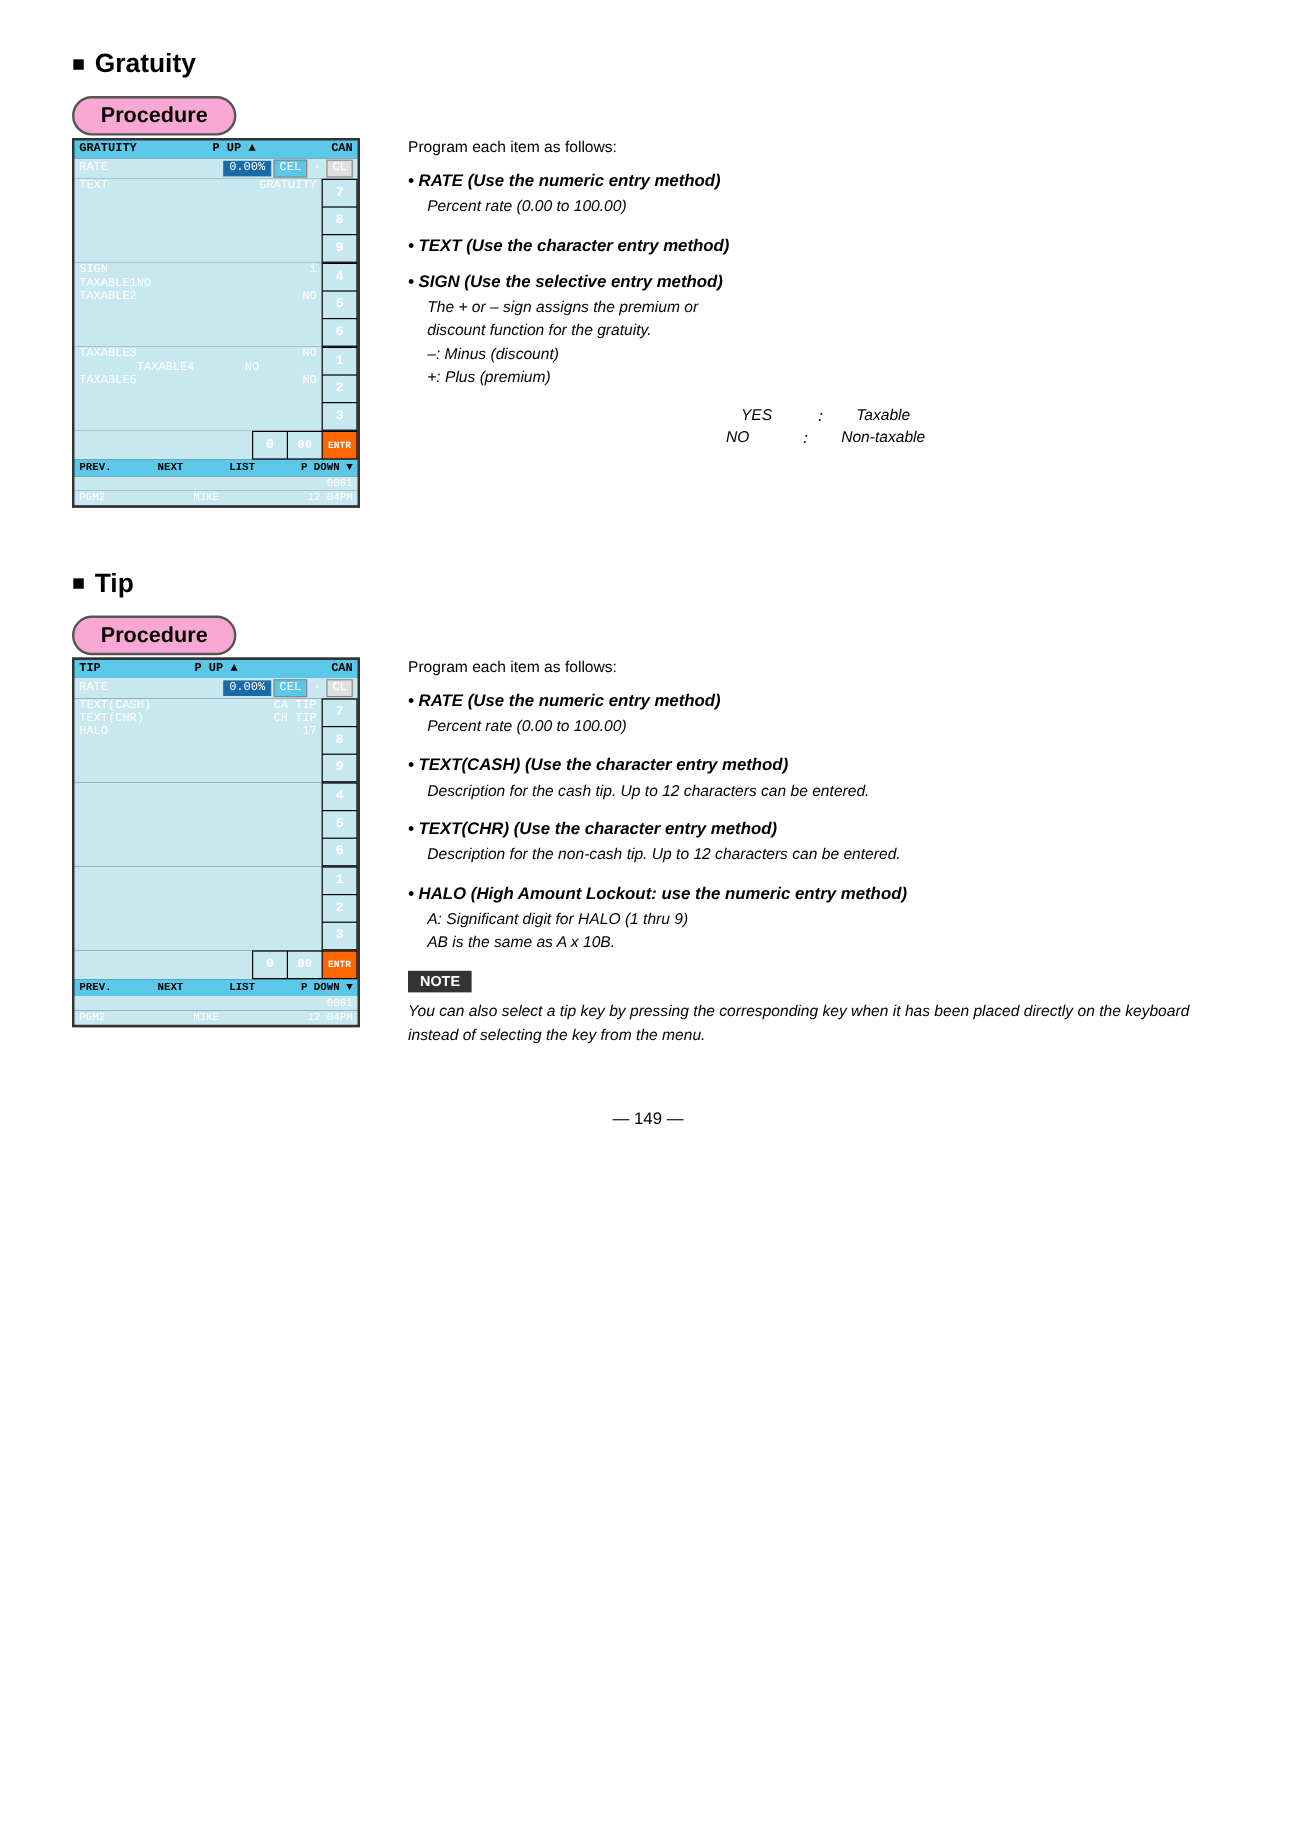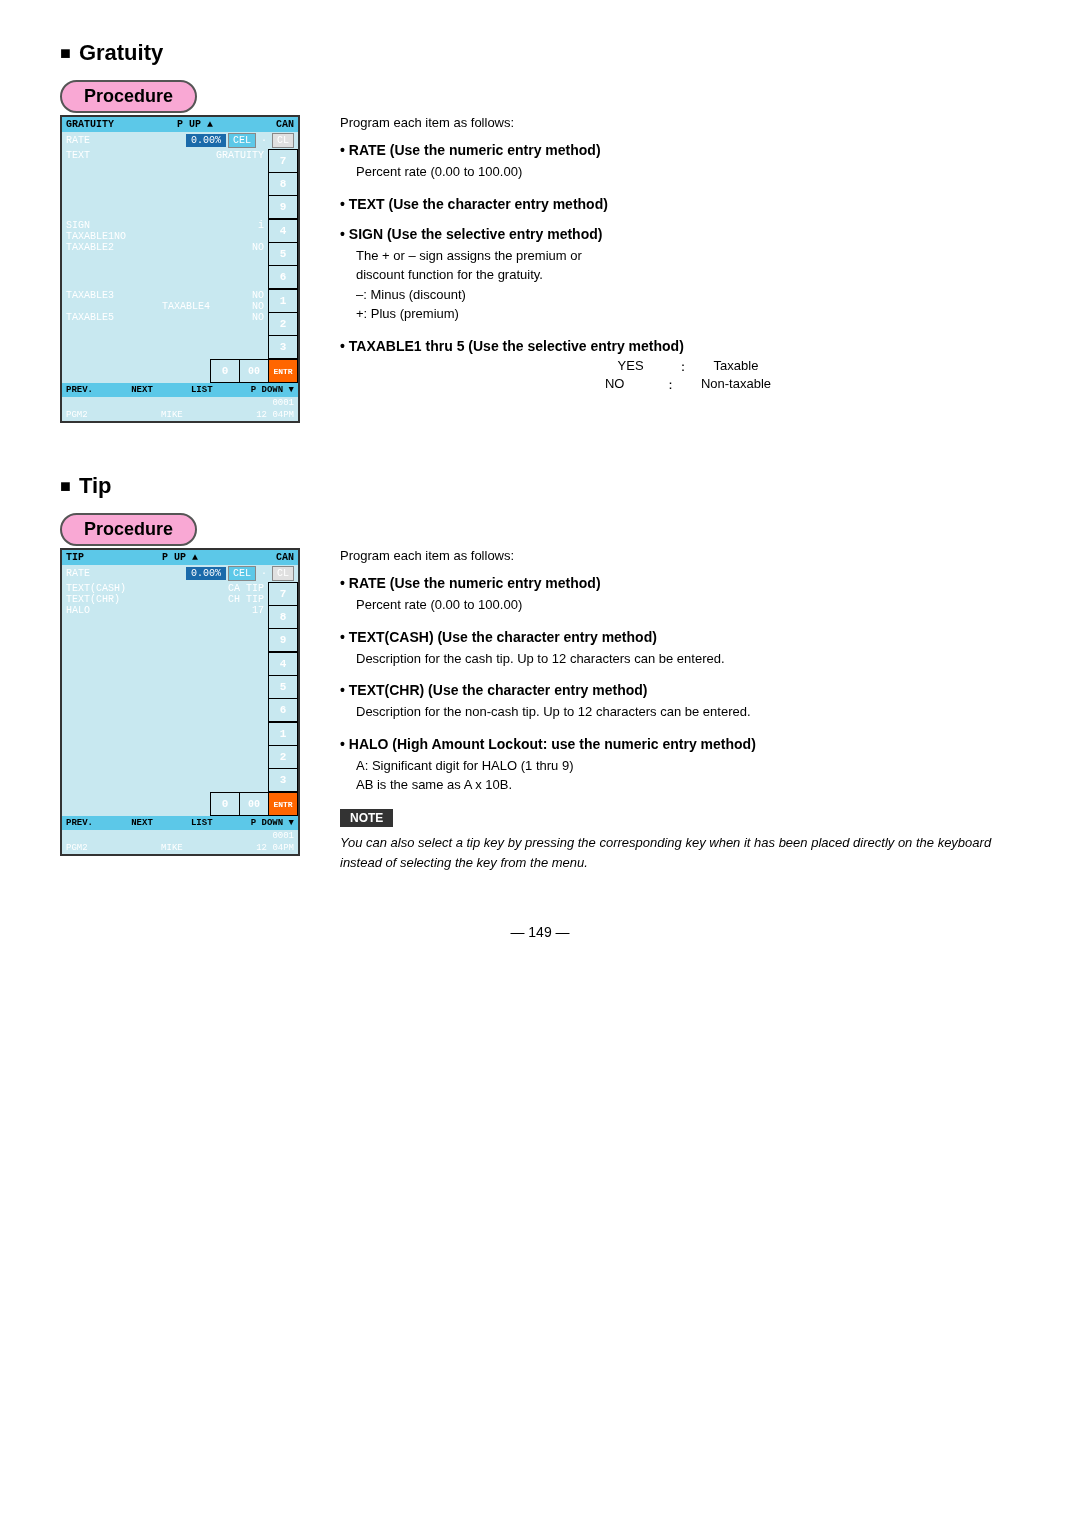--- a/index.html
+++ b/index.html
@@ -66,20 +66,21 @@
       flex: 1;
     }
 
     .program-text {
       font-size: 13px;
       margin-bottom: 12px;
     }
 
     .bullet-item {
       margin-bottom: 14px;
+      font-style: italic;
     }
 
     .bullet-title {
       font-weight: bold;
       font-size: 14px;
       margin-bottom: 4px;
     }
 
     .bullet-title::before {
       content: '• ';
@@ -187,21 +188,21 @@
           <div style="background:#c8e8f0; width:28px; height:22px; display:flex; align-items:center; justify-content:center; font-size:11px; font-weight:bold;">6</div>
         </div>
       </div>
 
       <div style="display:flex; background:#c8e8f0;">
         <div style="flex:1; padding:1px 4px; font-size:10px;">
           <div style="display:flex; justify-content:space-between;">
             <span>TAXABLE3</span>
             <span>NO</span>
           </div>
-          <div style="display:flex; justify-content:flex-end;gap:42px;">
+          <div style="display:flex; justify-content:center;gap:42px;">
             <span>TAXABLE4</span>
             <span>NO</span>
           </div>
           <div style="display:flex; justify-content:space-between;">
             <span>TAXABLE5</span>
             <span>NO</span>
           </div>
         </div>
         <div style="display:grid; grid-template-columns:repeat(1,1fr); gap:1px; background:#000; padding:1px;">
           <div style="background:#c8e8f0; width:28px; height:22px; display:flex; align-items:center; justify-content:center; font-size:11px; font-weight:bold;">1</div>
@@ -250,21 +251,20 @@
         <div class="bullet-title">SIGN (Use the selective entry method)</div>
         <div class="bullet-desc">
           The + or – sign assigns the premium or<br>
           discount function for the gratuity.<br>
           –: Minus (discount)<br>
           +: Plus (premium)
         </div>
       </div>
 
       <div class="bullet-item">
-        <div class="bullet-title">TAXABLE1 thru 5 (Use the selective entry method)</div>
         <div class="taxable-table">
           <div>
             <span class="taxable-key">YES</span>
             <span>：</span>
             <span>Taxable</span>
           </div>
           <div>
             <span class="taxable-key">NO</span>
             <span>：</span>
             <span>Non-taxable</span>

